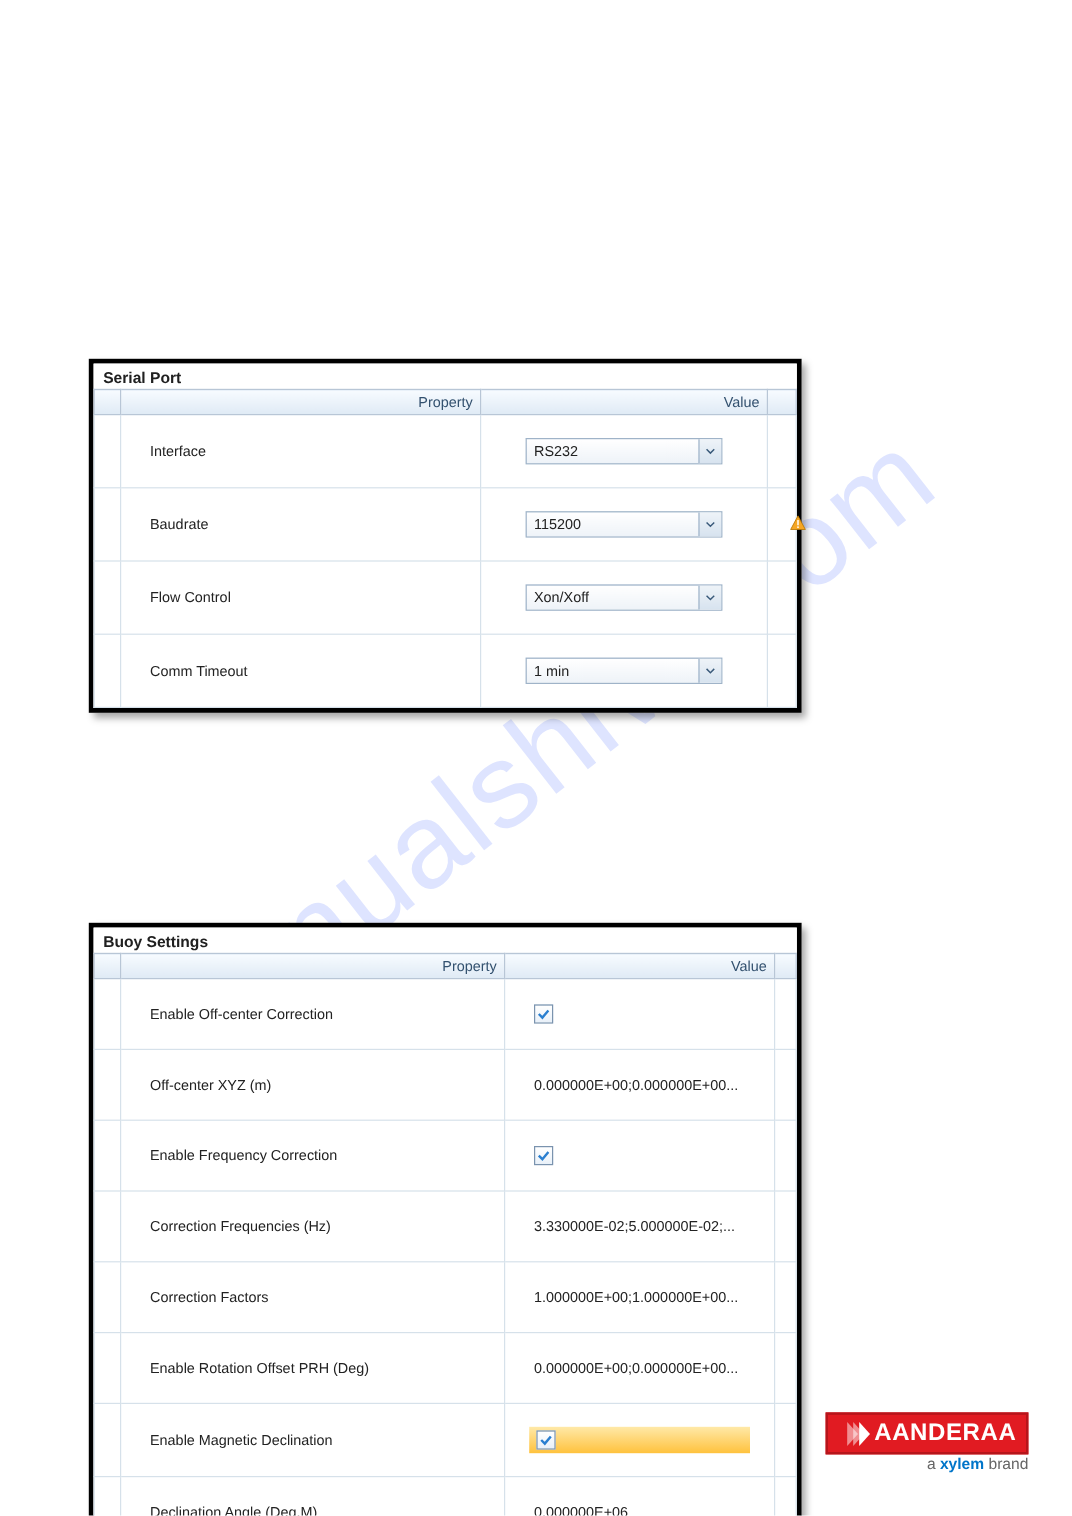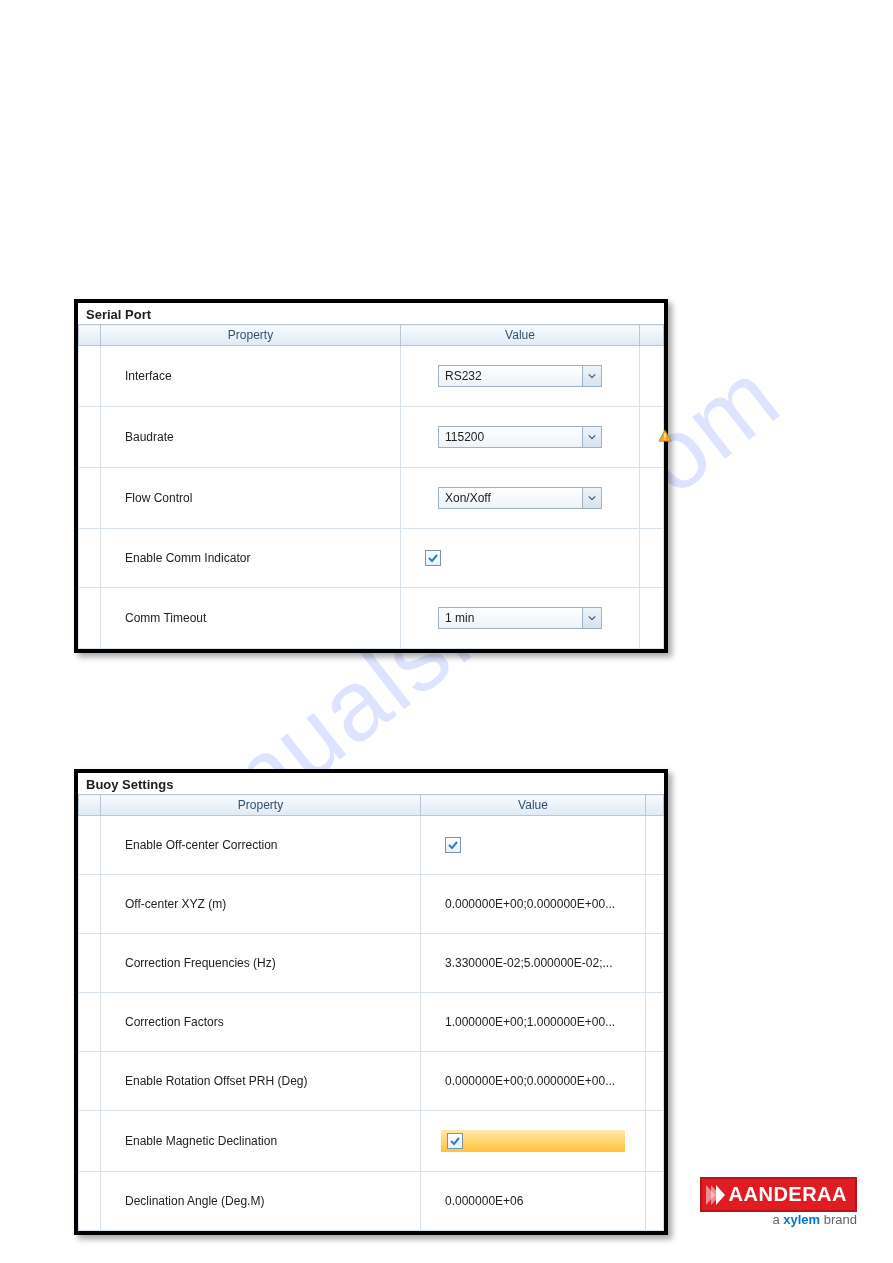--- a/index.html
+++ b/index.html
@@ -1,21 +1,21 @@
 <!DOCTYPE html>
 <html><head>
 <meta charset="utf-8">
 <style>
 html,body{margin:0;padding:0;background:#fff;font-family:"Segoe UI",Tahoma,Verdana,sans-serif;font-size:12px;color:#222}
 .page{position:relative;width:893px;height:1263px;margin:0 auto;background:#fff}
 .panel{position:absolute;border:4px solid #000;box-shadow:4px 4px 6px rgba(0,0,0,.35);background:#fff}
 .panel-inner{background:#fff}
 .section-title{font-weight:bold;font-size:13px;padding:4px 8px 2px;color:#202020}
 .grid{width:100%;border-collapse:collapse;table-layout:fixed}
-.grid th{background:linear-gradient(#f7fbff,#dfeaf5);border:1px solid #b8c6d6;color:#33516f;font-weight:normal;text-align:center;padding:3px 6px;font-size:12px}
+.grid th{background:linear-gradient(#f7fbff,#dfeaf5);border:1px solid #b8c6d6;color:#33516f;font-weight:normal;text-align:right;padding:3px 6px;font-size:12px}
 .grid td{border:1px solid #d6e1ea;padding:18px;font-size:12px}
 .grid td.addon{width:24px;text-align:center}
 .grid th.addon{width:24px}
 .col-bullet{width:22px}
 .cell{display:flex;align-items:center;height:22px;padding:0 6px}
 .bullet{width:8px;height:8px;border-radius:50%;background:radial-gradient(circle at 30% 30%,#9fd8ff,#2a7fd0);margin:0 auto}
 .dropdown{display:flex;align-items:center;height:20px;border:1px solid #9fb3c8;background:linear-gradient(#fff,#eef3f8);margin:1px 19px}
 .dropdown .dd-text{flex:1;padding:0 6px;color:#222}
 .dropdown .dd-btn{width:18px;height:100%;border-left:1px solid #9fb3c8;background:linear-gradient(#eef3f8,#d7e3ef);display:flex;align-items:center;justify-content:center}
 .dd-btn svg{width:8px;height:8px}
@@ -23,21 +23,21 @@
 .checkbox{width:14px;height:14px;border:1px solid #7a93ae;background:linear-gradient(#fff,#e9f1f9);display:inline-flex;align-items:center;justify-content:center;margin-left:4px}
 .checkbox svg{width:10px;height:10px}
 .val-text{padding:0 6px;color:#222}
 .val-hl{background:linear-gradient(#ffe9a8,#ffc23d);padding:1px 2px;margin:1px 2px;height:20px;display:flex;align-items:center}
 
 
 .watermark{position:absolute;left:50%;top:50%;transform:translate(-50%,-50%) rotate(-38deg);font-size:100px;color:rgba(90,120,255,.20);font-family:Arial,sans-serif;letter-spacing:2px;pointer-events:none;white-space:nowrap;font-weight:500}
 
 
 .brand{position:absolute;right:36px;bottom:36px;text-align:right}
-.brand-bar{background:#e11b22;padding:4px 8px 4px 8px;display:inline-flex;align-items:center;border:2px solid #b6151b}
+.brand-bar{background:#e11b22;padding:4px 8px 4px 20px;display:inline-flex;align-items:center;border:2px solid #b6151b}
 .brand-chevrons{display:inline-flex;margin-right:4px}
 .brand-chev{width:0;height:0;border-top:10px solid transparent;border-bottom:10px solid transparent;border-left:9px solid #fff;margin-left:-4px}
 .brand-chev.dim{opacity:.5}
 .brand-name{color:#fff;font-weight:bold;font-family:Arial,sans-serif;font-size:20px;letter-spacing:0.5px}
 .brand-tag{font-family:Arial,sans-serif;font-size:13px;color:#666;margin-top:0}
 .brand-tag b{color:#0075c9;font-weight:bold}
 </style>
 </head>
 <body>
 <div class="page">
@@ -130,40 +130,20 @@
               </td>
               <td class="addon"></td>
             </tr>
             <tr>
               <td>
                 <div class="cell">
                   <span class="bullet"></span>
                 </div>
               </td>
               <td>
-                <div class="cell">Enable Comm Indicator</div>
-              </td>
-              <td>
-                <div class="cell" style="padding: 0px 2px;">
-                  <span class="checkbox">
-                    <svg viewBox="0 0 10 10">
-                      <path d="M1 5 L4 8 L9 2" fill="none" stroke="#2a7fd0" stroke-width="2"></path>
-                    </svg>
-                  </span>
-                </div>
-              </td>
-              <td class="addon"></td>
-            </tr>
-            <tr>
-              <td>
-                <div class="cell">
-                  <span class="bullet"></span>
-                </div>
-              </td>
-              <td>
                 <div class="cell">Comm Timeout</div>
               </td>
               <td>
                 <div class="dropdown">
                   <span class="dd-text">1 min</span>
                   <span class="dd-btn">
                     <svg viewBox="0 0 10 10">
                       <path d="M1 3 L5 7 L9 3" fill="none" stroke="#3a5a7a" stroke-width="1.5"></path>
                     </svg>
                   </span>
@@ -229,20 +209,40 @@
               </td>
               <td class="addon"></td>
             </tr>
             <tr>
               <td>
                 <div class="cell">
                   <span class="bullet"></span>
                 </div>
               </td>
               <td>
+                <div class="cell">Enable Frequency Correction</div>
+              </td>
+              <td>
+                <div class="cell" style="padding: 0px 2px;">
+                  <span class="checkbox">
+                    <svg viewBox="0 0 10 10">
+                      <path d="M1 5 L4 8 L9 2" fill="none" stroke="#2a7fd0" stroke-width="2"></path>
+                    </svg>
+                  </span>
+                </div>
+              </td>
+              <td class="addon"></td>
+            </tr>
+            <tr>
+              <td>
+                <div class="cell">
+                  <span class="bullet"></span>
+                </div>
+              </td>
+              <td>
                 <div class="cell">Correction Frequencies (Hz)</div>
               </td>
               <td>
                 <div class="cell val-text">3.330000E-02;5.000000E-02;...</div>
               </td>
               <td class="addon"></td>
             </tr>
             <tr>
               <td>
                 <div class="cell">

